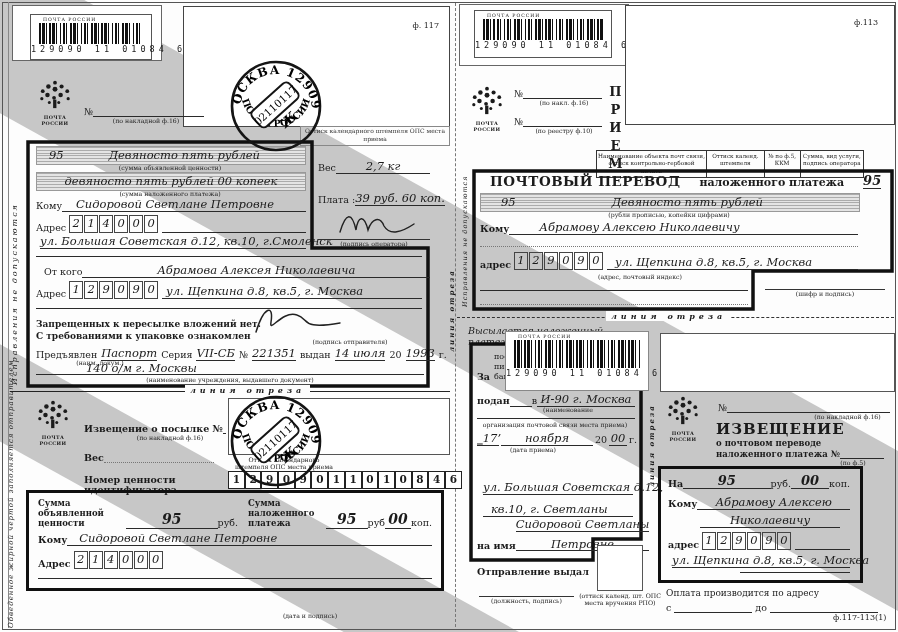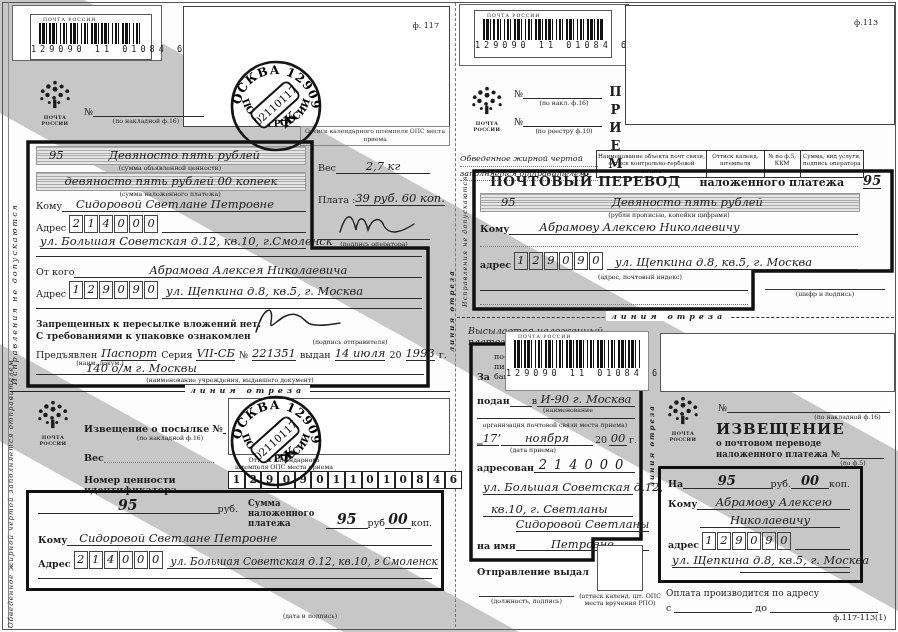--- a/index.html
+++ b/index.html
@@ -126,21 +126,21 @@
         <b>4</b>
         <b>0</b>
         <b>0</b>
         <b>0</b>
       </span>
     <span class="ul f1" style="height:12px"></span>
   </div>
   <div class="a hw ul" style="left:40px;top:235px;width:266px">ул. Большая Советская д.12, кв.10, г.Смоленск</div>
   <div class="a ul" style="left:36px;top:248px;width:386px;height:8px"></div>
 
-  <div class="a flex" style="left:36px;top:264px;width:386px">
+  <div class="a flex" style="left:44px;top:264px;width:386px">
     <span class="lbl" style="white-space:nowrap">От кого</span>
     <span class="hw ul f1 ctr">Абрамова Алексея Николаевича</span>
   </div>
   <div class="a flex" style="left:36px;top:281px;width:386px">
     <span class="lbl">Адрес</span>
     <span class="idx">
         <b>1</b>
         <b>2</b>
         <b>9</b>
         <b>0</b>
@@ -260,20 +260,24 @@
       <b>0</b>
       <b>1</b>
       <b>0</b>
       <b>8</b>
       <b>4</b>
       <b>6</b>
     </div>
 
   <div class="a bf" style="left:26px;top:490px;width:412px;height:95px"></div>
   <div class="a flex" style="left:38px;top:498px;width:200px">
+    <span style="font-size:8.5px;font-weight:bold;line-height:1.2;width:88px">
+      <div>Сумма объявленной</div>
+      <div>ценности</div>
+    </span>
     <span class="hw ul f1 ctr big">95</span>
     <span class="lbl">руб.</span>
   </div>
   <div class="a flex" style="left:248px;top:498px;width:184px">
     <span style="font-size:8.5px;font-weight:bold;line-height:1.2;width:78px">
       <div>Сумма наложенного</div>
       <div>платежа</div>
     </span>
     <span class="hw ul f1 ctr big">95</span>
     <span class="lbl">руб</span>
@@ -287,21 +291,20 @@
   <div class="a flex" style="left:38px;top:551px;width:394px">
     <span class="lbl b">Адрес</span>
     <span class="idx">
         <b>2</b>
         <b>1</b>
         <b>4</b>
         <b>0</b>
         <b>0</b>
         <b>0</b>
       </span>
-    <span class="hw ul f1" style="font-size:10.5px;padding-left:4px">ул. Большая Советская д.12, кв.10, г Смоленск</span>
   </div>
   <div class="a ul" style="left:38px;top:572px;width:394px;height:6px"></div>
 
   <div class="a sub" style="left:250px;top:612px;width:120px">(дата и подпись)</div>
 
   <div class="a" style="left:459px;top:4px;width:168px;height:60px;border:1px solid #666;background:#fff"></div>
   <div class="a wb" style="left:474px;top:10px;width:136px;height:46px">
     <div class="bc-brand">ПОЧТА РОССИИ</div>
     <div class="bc-bars"></div>
     <div class="bc-digits">129090 11 01084 6</div>
@@ -337,24 +340,20 @@
   </div>
   <div class="a sub" style="left:524px;top:99px;width:80px">(по накл. ф.16)</div>
   <div class="a flex" style="left:514px;top:114px;width:88px">
     <span class="lbl">№</span>
     <span class="ul f1" style="height:12px"></span>
   </div>
   <div class="a sub" style="left:524px;top:127px;width:80px">(по реестру ф.10)</div>
 
   <div class="a upr" style="left:608px;top:84px;height:90px">ПРИЕМ</div>
 
-  <div class="a" style="left:460px;top:152px;width:138px;font-style:italic;font-size:8px;line-height:1.7">
-    <div class="dl">Обведенное жирной чертой</div>
-    <div class="dl">заполняется отправителем</div>
-  </div>
   <div class="a" style="left:596px;top:150px;width:268px;display:flex">
     <div style="width:110px;border:1px solid #333;font-size:5.7px;text-align:center;padding:2px 1px;line-height:1.3">Наименование объекта почт связи, оттиск контрольно-гербовой печати</div>
     <div style="width:56px;border:1px solid #333;border-left:none;font-size:5.7px;text-align:center;padding:2px 1px;line-height:1.3">Оттиск календ. штемпеля</div>
     <div style="width:34px;border:1px solid #333;border-left:none;font-size:5.7px;text-align:center;padding:2px 1px;line-height:1.3">№ по ф.5, ККМ</div>
     <div style="width:62px;border:1px solid #333;border-left:none;font-size:5.7px;text-align:center;padding:2px 1px;line-height:1.3">Сумма, вид услуги, подпись оператора</div>
   </div>
 
   <svg class="a" style="left:471px;top:168px" width="424" height="146">
     <path d="M 3,3 L 421,3 L 421,103 L 282,103 L 282,141 L 3,141 Z" fill="none" stroke="#101010" stroke-width="3.5"></path>
   </svg>
@@ -434,24 +433,20 @@
 
   <div class="a flex" style="left:477px;top:432px;width:160px;gap:2px">
     <span class="hw ul ctr" style="width:22px">‗17’</span>
     <span class="hw ul f1 ctr">ноября</span>
     <span class="lbl">20</span>
     <span class="hw ul ctr" style="width:18px">00</span>
     <span class="lbl">г.</span>
   </div>
   <div class="a sub" style="left:498px;top:446px;width:70px">(дата приема)</div>
 
-  <div class="a flex" style="left:477px;top:458px;width:158px">
-    <span class="lbl b">адресован</span>
-    <span class="hw ul f1 ctr" style="font-size:13px;letter-spacing:7px">214000</span>
-  </div>
   <div class="a hw ul" style="left:483px;top:481px;width:150px">ул. Большая Советская д.12,</div>
   <div class="a hw ul" style="left:483px;top:503px;width:150px;text-indent:8px">кв.10, г. Светланы</div>
   <div class="a flex" style="left:477px;top:518px;width:158px">
     <span class="lbl b" style="white-space:nowrap;align-self:flex-end">на имя</span>
     <span class="f1">
       <div class="hw ul ctr">Сидоровой Светланы</div>
       <div class="hw ul ctr" style="margin-top:6px">Петровне</div>
     </span>
   </div>
   <div class="a lbl b" style="left:477px;top:567px">Отправление выдал</div>

